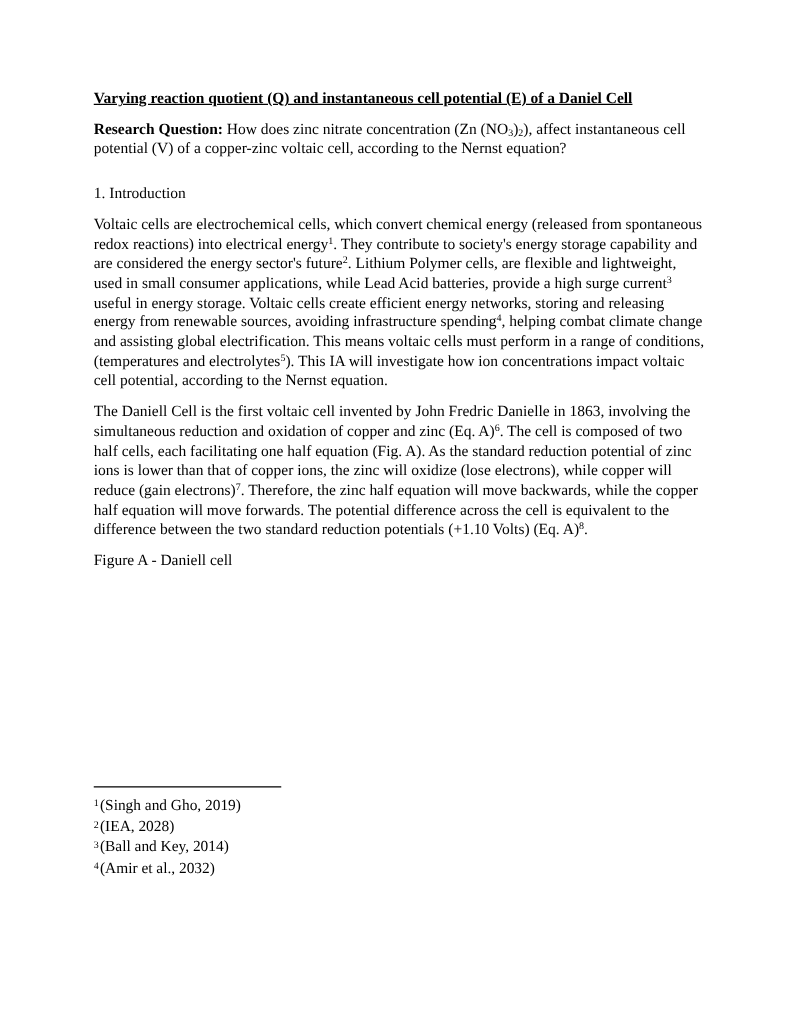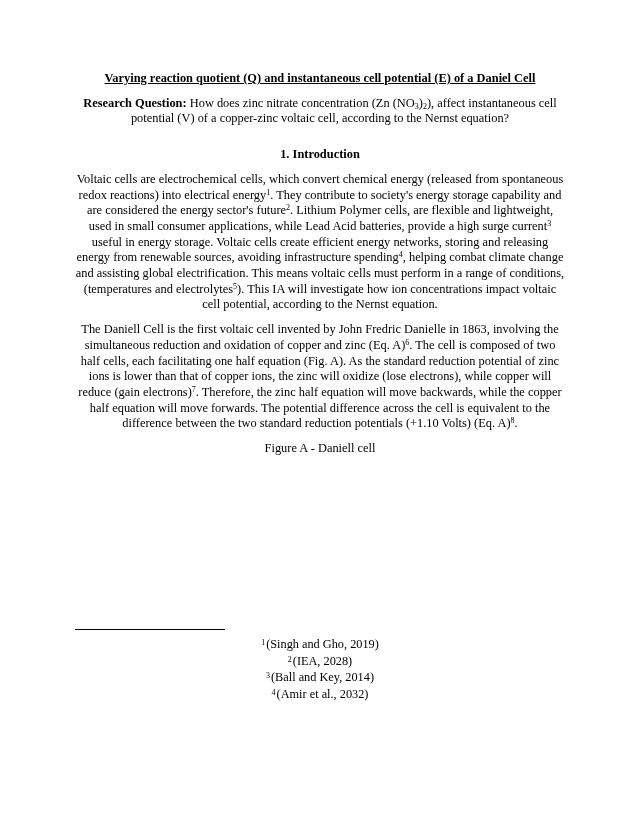--- a/index.html
+++ b/index.html
@@ -8,36 +8,35 @@
     background: #ffffff;
   }
   .page {
     position: relative;
     width: 640px;
     height: 704px;
     background: #ffffff;
     color: #000000;
     font-family: "Liberation Serif", serif;
     overflow: hidden;
-    text-align: center;
   }
   .content {
     position: absolute;
     left: 75px;
     top: 71px;
     width: 490px;
     font-size: 12.4px;
     line-height: 15.7px;
   }
   .block { margin: 0 0 9px 0; }
   .doc-title {
     font-weight: bold;
     text-decoration: underline;
   }
-  .section-heading { font-weight: bold; margin-top: 20px; }
+  .section-heading { font-weight: normal; margin-top: 20px; }
   .figure-caption { }
   .bold { font-weight: bold; margin-top: 22px; }
   sup {
     font-size: 8px;
     line-height: 0;
     vertical-align: 4px;
   }
   sub {
     font-size: 8px;
     line-height: 0;

